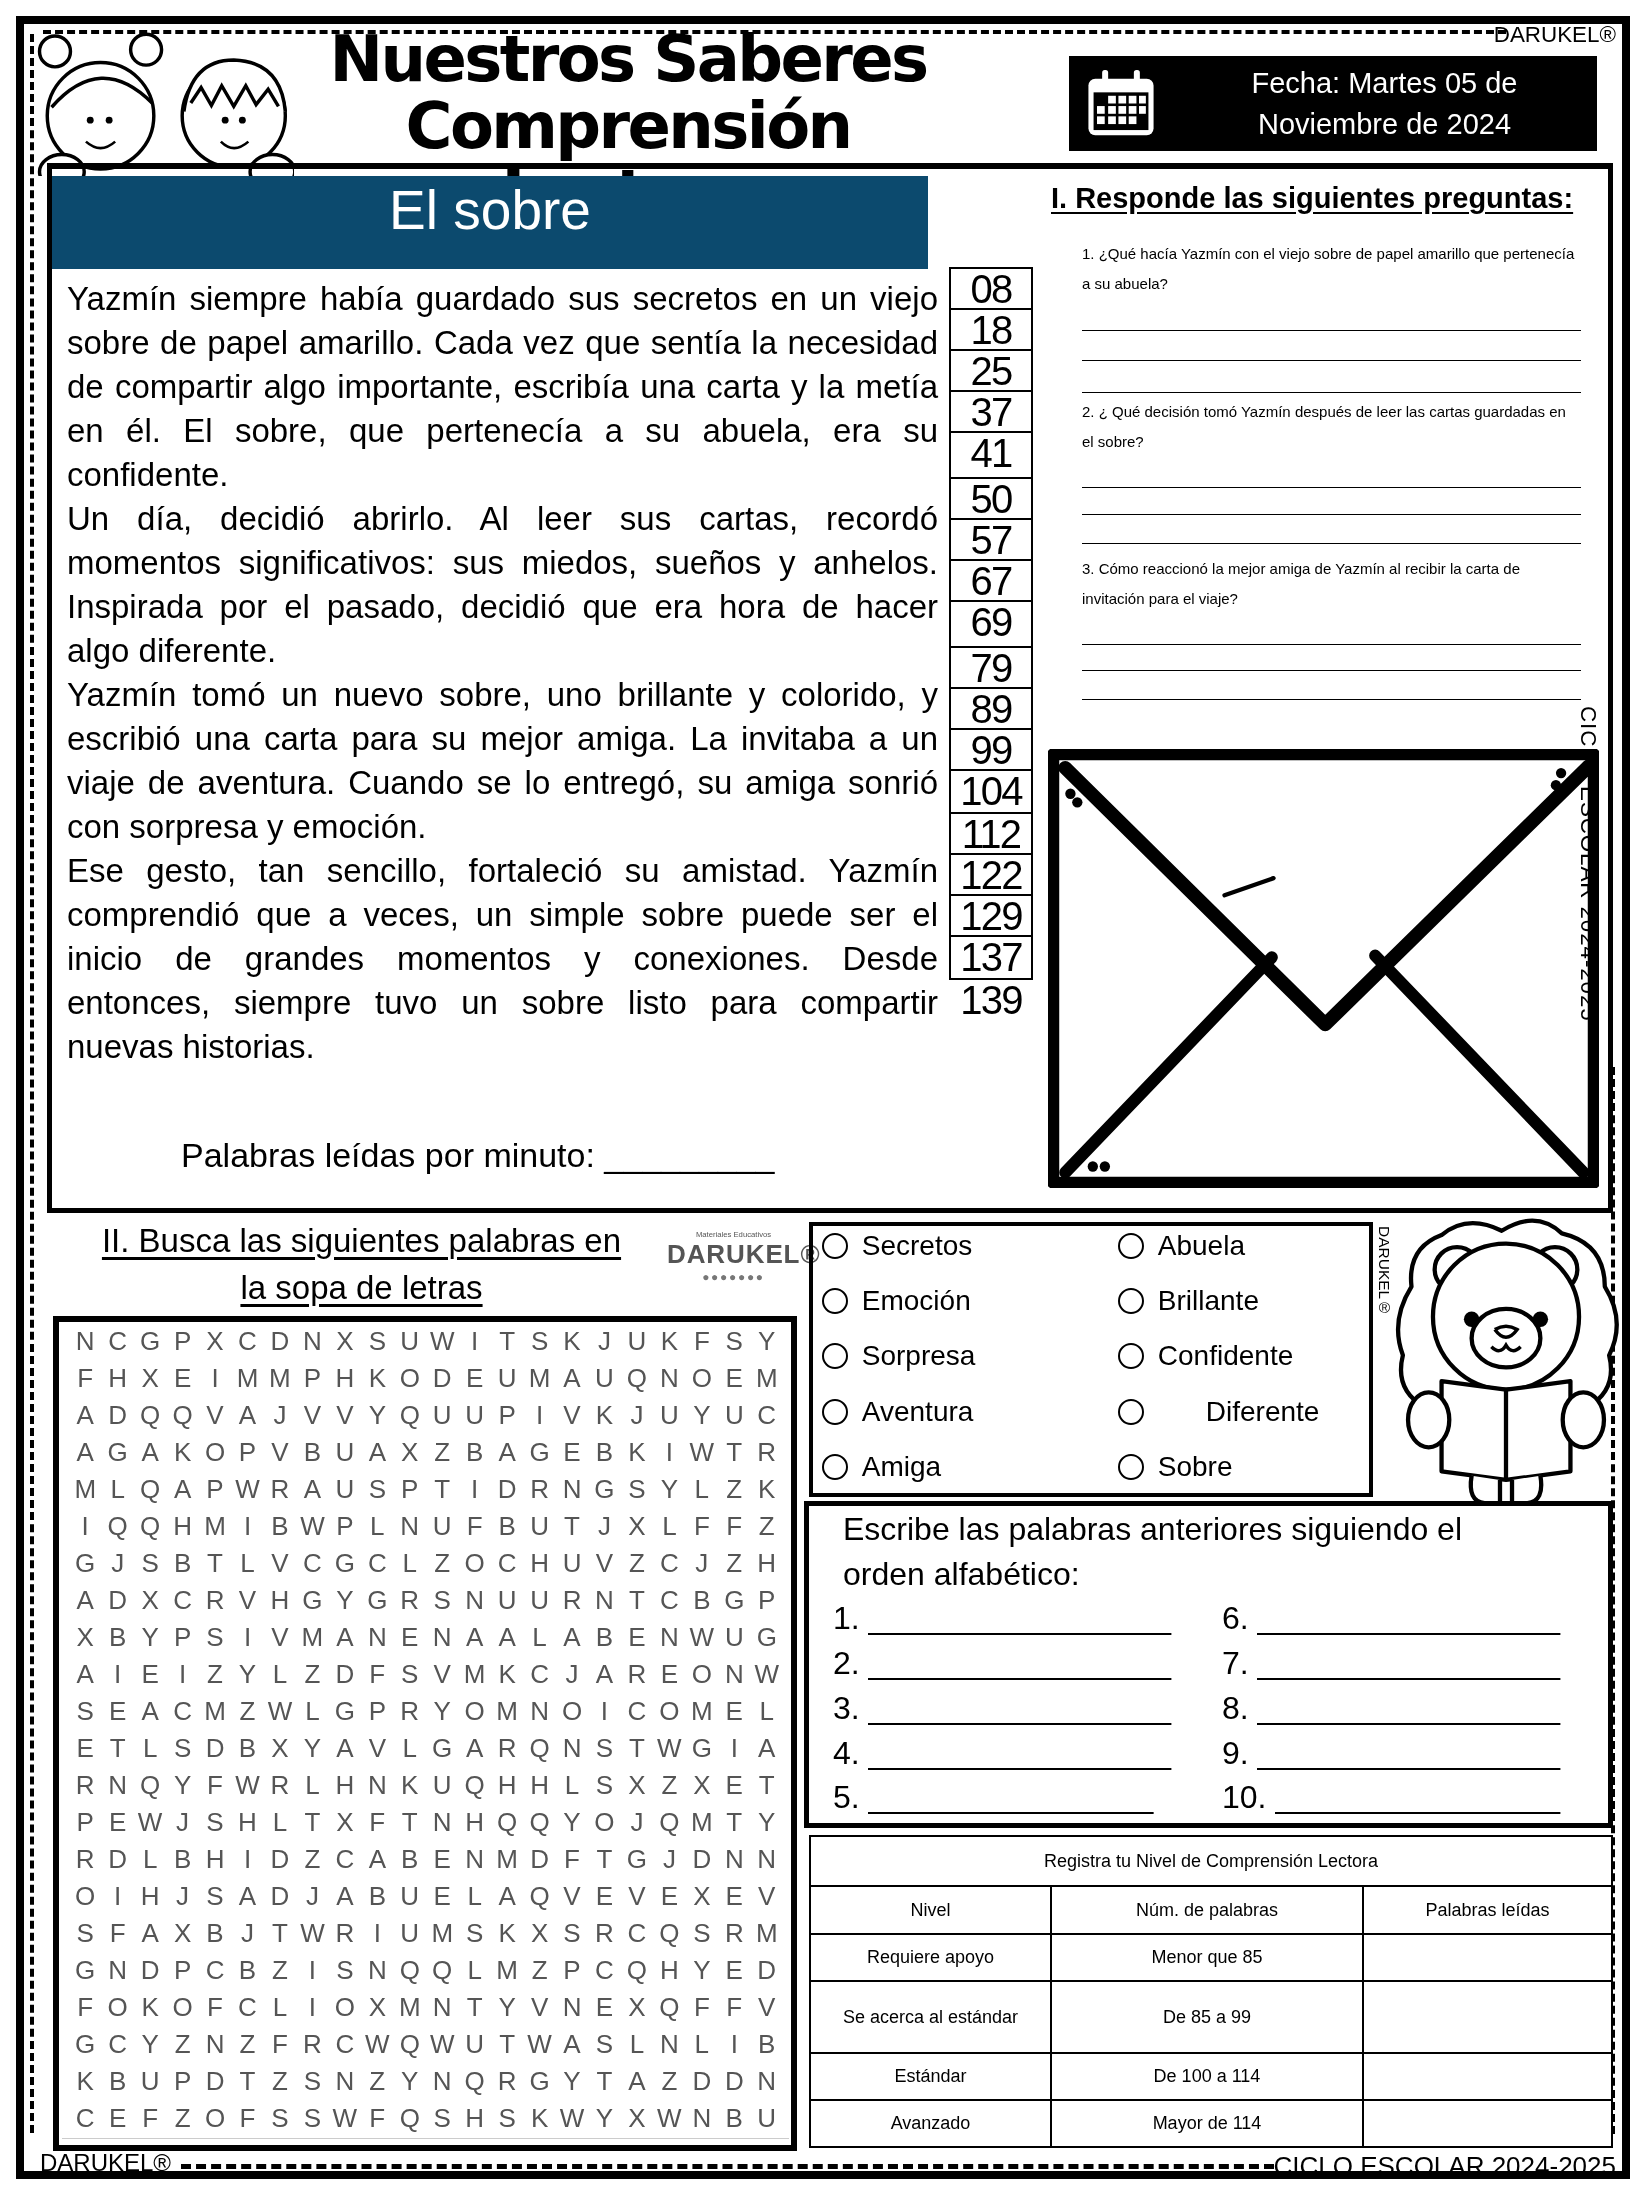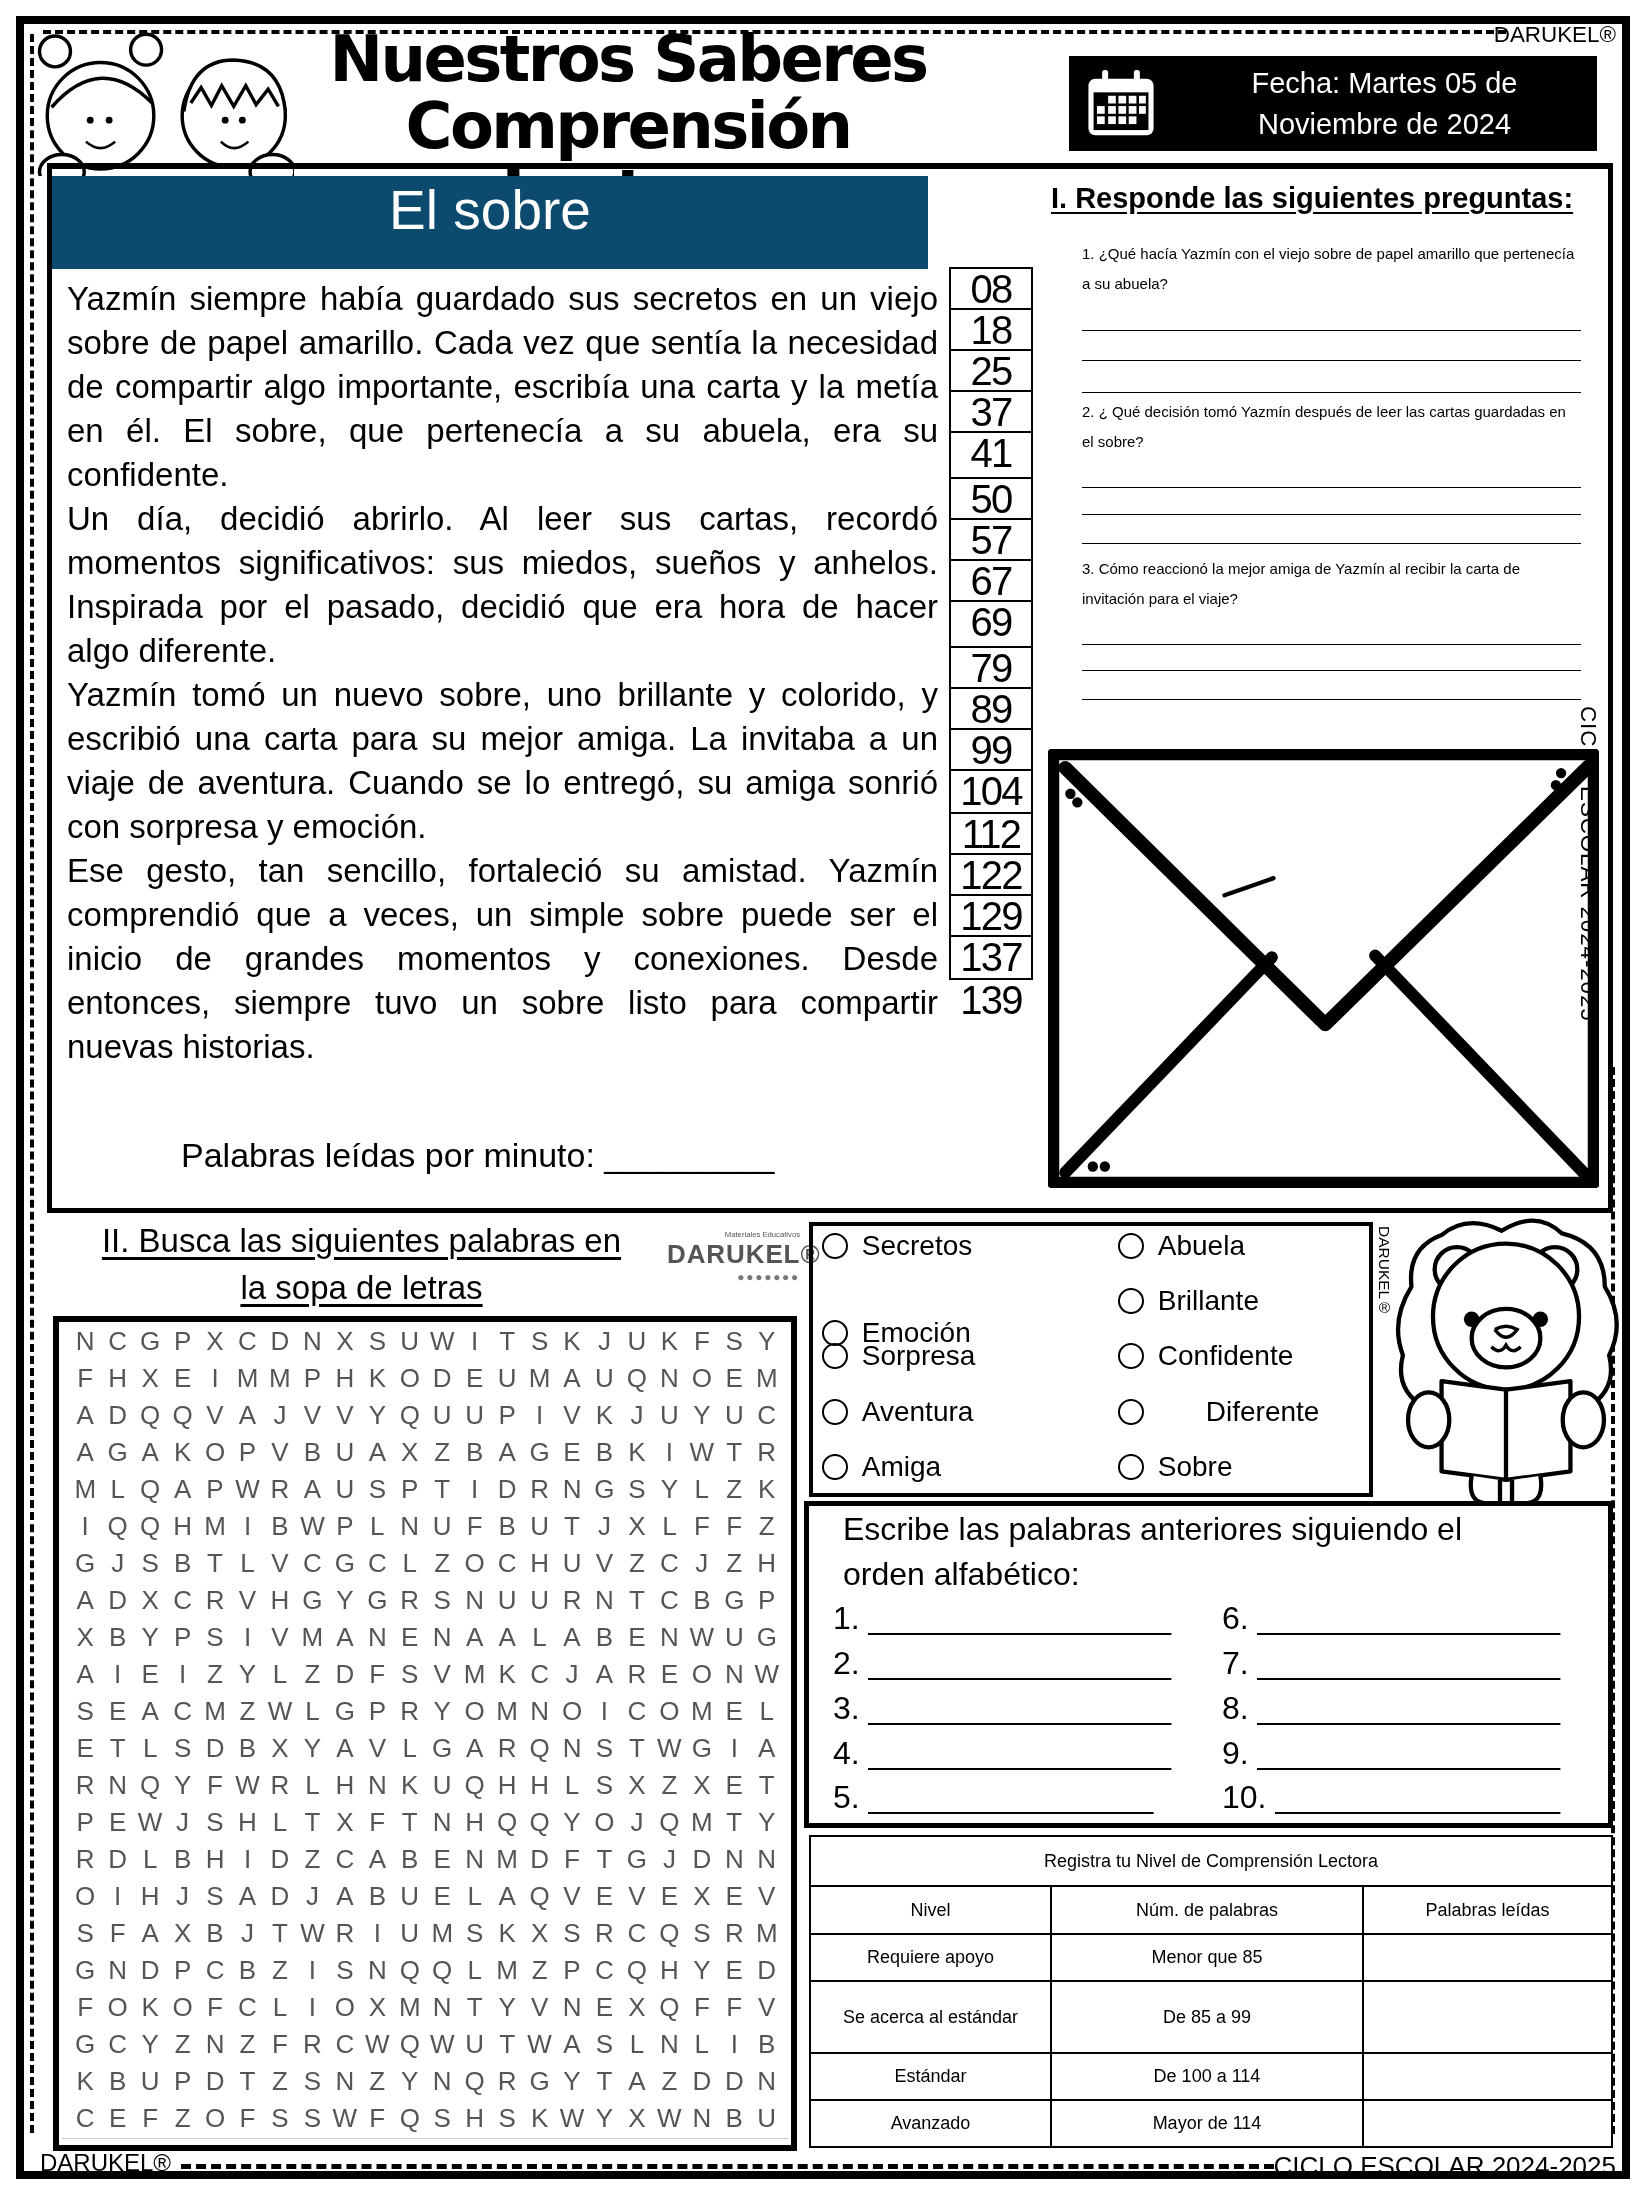--- a/index.html
+++ b/index.html
@@ -41,21 +41,21 @@
   
   .q-heading { left: 1051px; top: 182px; font-size: 29px; font-weight: bold; text-decoration: underline; text-underline-offset: 4.3px; }
   .q-block { left: 1082px; width: 499px; font-size: 15px; line-height: 30px; }
   .ans-line { position: absolute; left: 1082px; width: 499px; height: 0; border-top: 1.7px solid #000; }
 
   
   .envelope { left: 1048px; top: 749px; width: 551px; height: 439px; }
 
   
   .sec2-title { left: 56px; top: 1217px; width: 611px; text-align: center; font-size: 33px; line-height: 47px; text-decoration: underline; text-underline-offset: 5.2px; }
-  .logo { left: 667px; top: 1230px; width: 133px; height: 77px; text-align: right; }
+  .logo { left: 667px; top: 1230px; width: 133px; height: 77px; text-align: center; }
   .logo-small { font-size: 7.7px; color: #555; }
   .logo-main { font-size: 26px; font-weight: bold; color: #555; letter-spacing: 0.9px; }
   .logo-dots { font-size: 12px; color: #777; letter-spacing: 1.7px; }
 
   .grid-frame { left: 53px; top: 1316px; width: 744px; height: 835px; border: 6.9px solid #000; box-sizing: border-box; background: #fff; }
   .grid { left: 69px; top: 1323px; width: 714px; }
   .grid-row { display: flex; justify-content: space-between; height: 37px; font-size: 26px; color: #555; line-height: 37px; }
   .grid-row span { width: 36px; text-align: center; }
   .grid-bottom-line { left: 62px; top: 2138px; width: 727px; height: 0; border-top: 1.7px solid #ccc; }
 
@@ -745,21 +745,21 @@
     </div>
   </div>
 <div class="abs grid-bottom-line"></div>
 
 <div class="abs words-box"></div>
 <div id="word-list">
     <div class="word-item" style="left: 822px; top: 1230px;">
       <span class="radio"></span>
       <span>Secretos</span>
     </div>
-    <div class="word-item" style="left: 822px; top: 1285px; margin-top: 32px;">
+    <div class="word-item" style="left: 822px; top: 1285px;">
       <span class="radio"></span>
       <span>Emoción</span>
     </div>
     <div class="word-item" style="left: 822px; top: 1340px;">
       <span class="radio"></span>
       <span>Sorpresa</span>
     </div>
     <div class="word-item" style="left: 822px; top: 1396px;">
       <span class="radio"></span>
       <span>Aventura</span>

